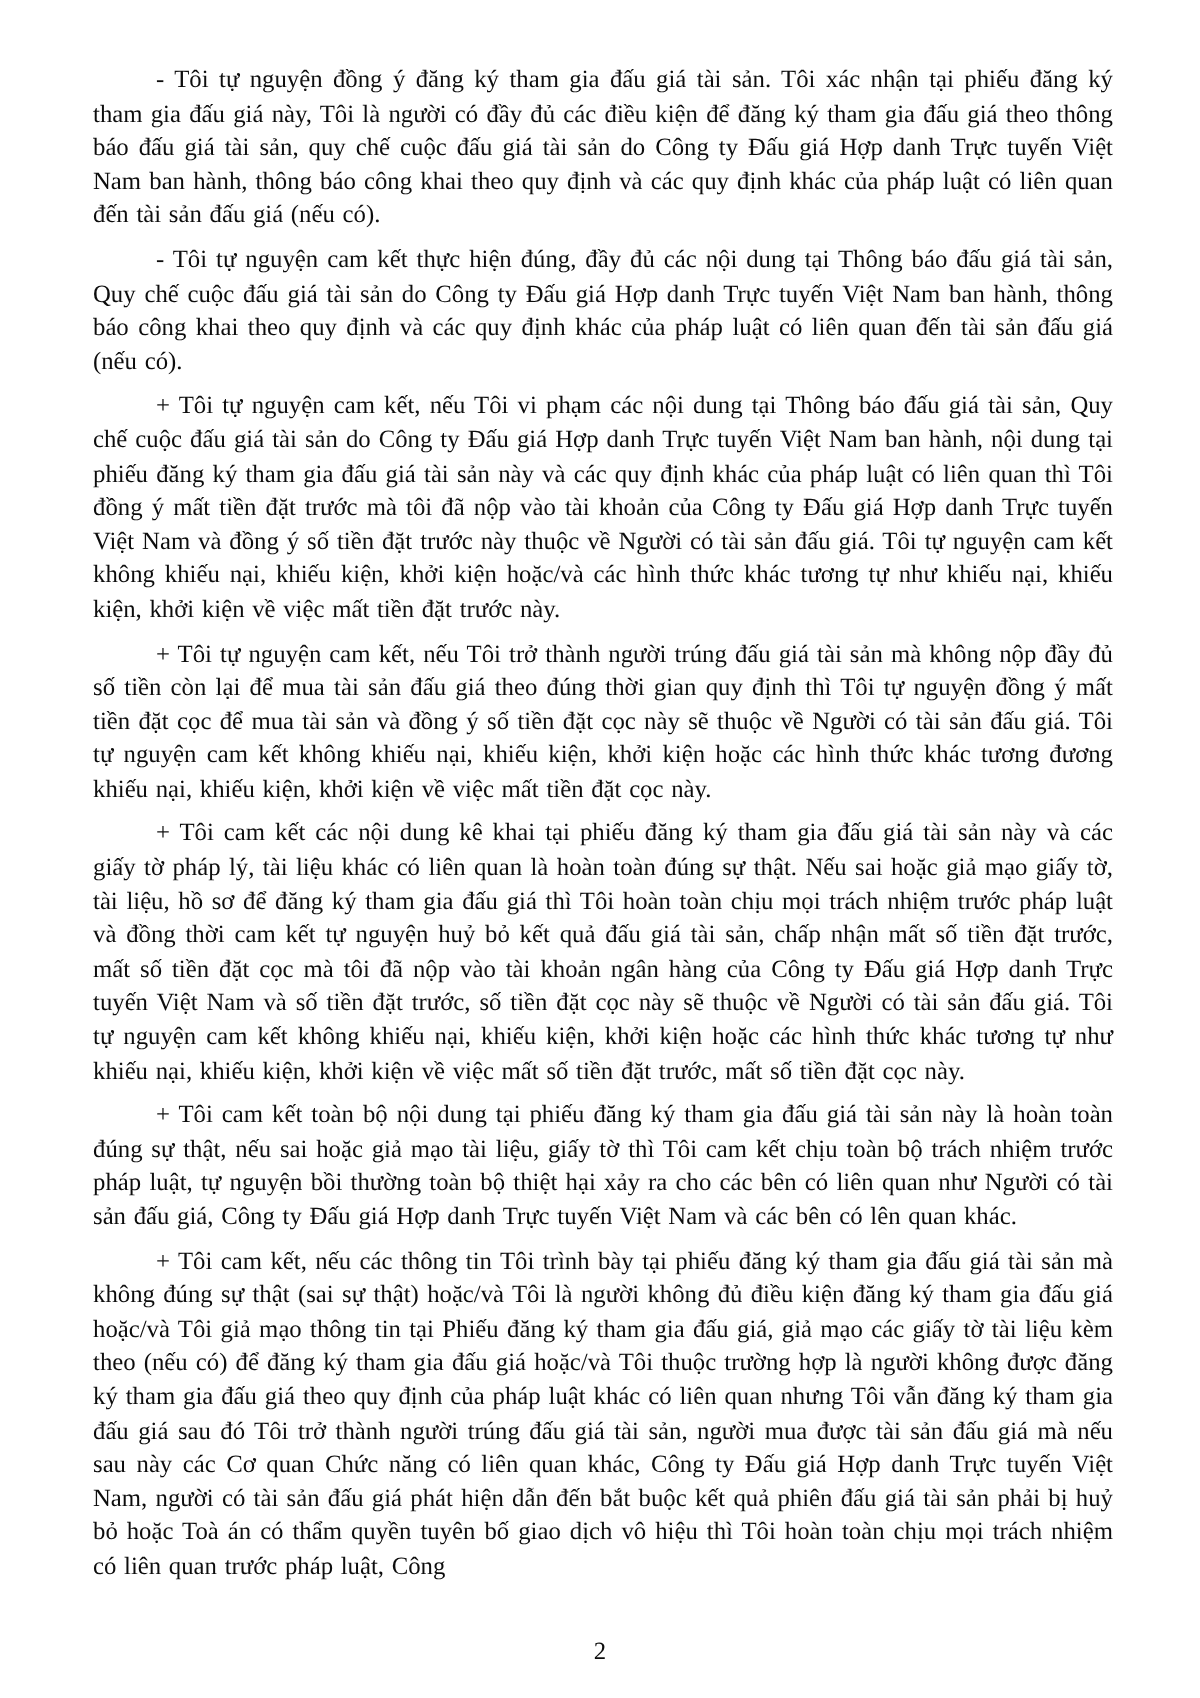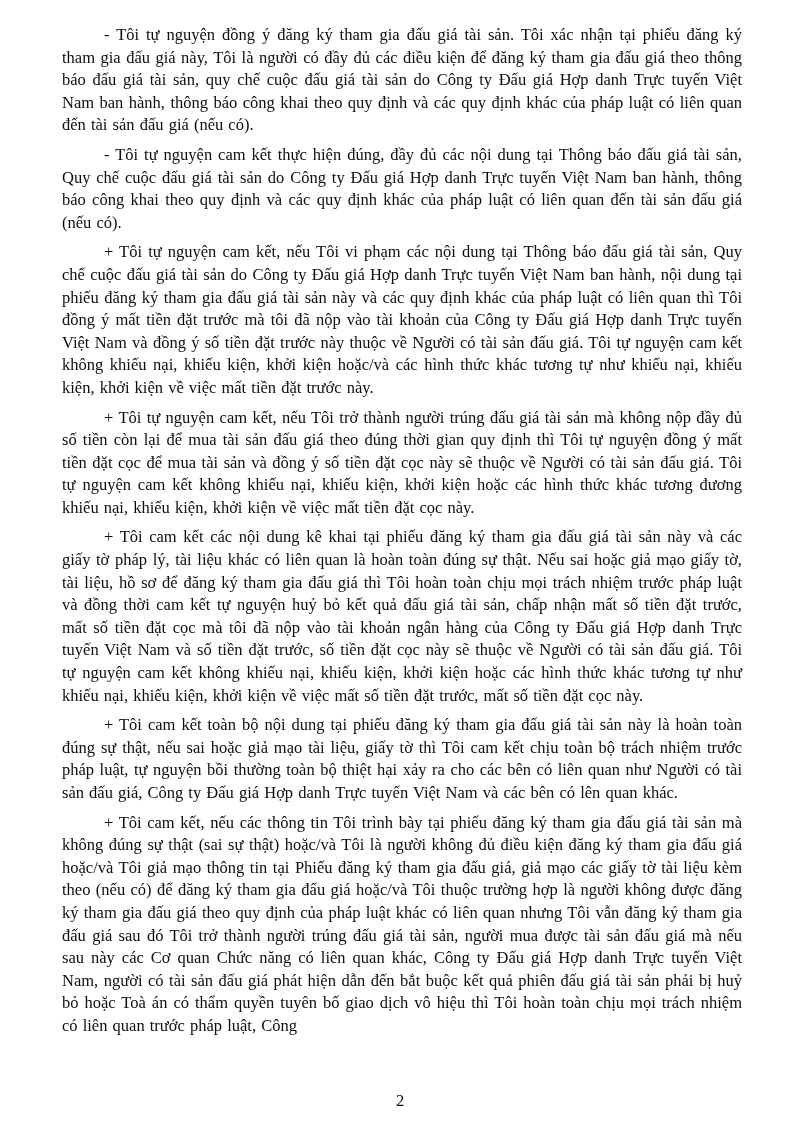--- a/index.html
+++ b/index.html
@@ -6,21 +6,21 @@
     margin: 0;
     padding: 0;
     background: #ffffff;
   }
   .page {
     position: relative;
     width: 800px;
     height: 1132px;
     background: #ffffff;
     box-sizing: border-box;
-    padding: 24px 58px 0 62px;
+    padding: 42px 58px 0 62px;
     font-family: "Liberation Serif", "DejaVu Serif", serif;
     color: #0d0d0d;
     overflow: hidden;
   }
   .para {
     margin: 0 0 7px 0;
     font-size: 16.5px;
     line-height: 22.6px;
     text-align: justify;
     text-indent: 42px;

